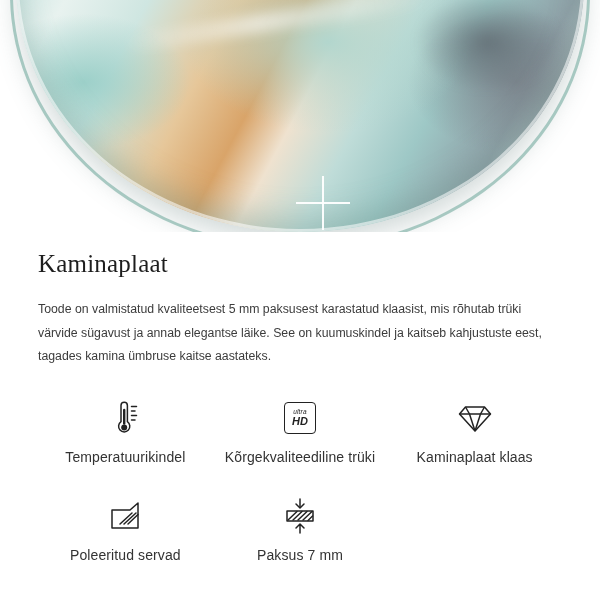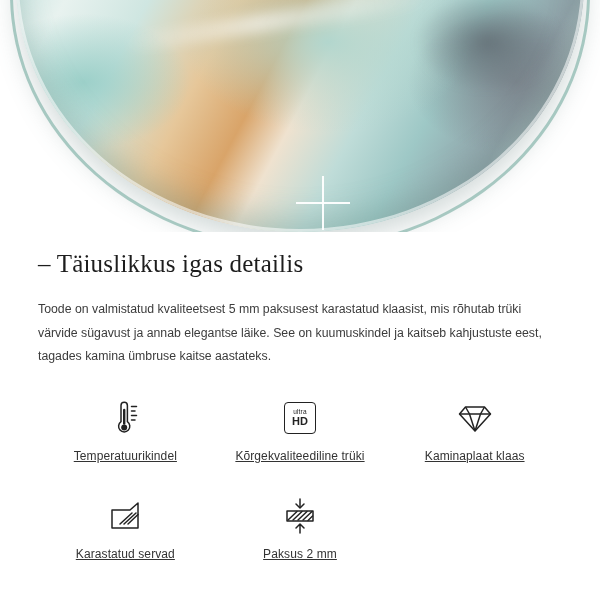--- a/index.html
+++ b/index.html
@@ -166,37 +166,37 @@
   .feature-icon {
     height: 46px;
     display: flex;
     align-items: center;
     justify-content: center;
     color: #222222;
   }
 
   .feature-label {
     margin-top: 8px;
-    font-size: 12px;
+    font-size: 14px;
     color: #333333;
     text-align: right;
     letter-spacing: 0.1px;
-    text-decoration: underline;
   }
 
   .ultrahd {
     width: 30px;
     height: 30px;
     border: 1.6px solid #222;
     border-radius: 4px;
     display: flex;
     flex-direction: column;
     align-items: center;
     justify-content: center;
     line-height: 1;
+    font-style: italic;
   }
   .ultrahd .u-top {
     font-size: 6.5px;
     letter-spacing: 0.2px;
     color: #222;
   }
   .ultrahd .u-bot {
     font-size: 11px;
     font-weight: bold;
     color: #222;
@@ -217,21 +217,21 @@
 
       <div class="rim"></div>
     </div>
     <div class="hero-edge"></div>
     <div class="hero-sparkle"></div>
   </div>
 
   <div class="content">
 
     <h1 class="headline">
-      <span class="line2">– Täiuslikkus igas detailis</span>
+      <span>Kaminaplaat</span>
     </h1>
 
     <p class="body-copy">Toode on valmistatud kvaliteetsest 5 mm paksusest karastatud klaasist, mis rõhutab trüki värvide sügavust ja annab elegantse läike. See on kuumuskindel ja kaitseb kahjustuste eest, tagades kamina ümbruse kaitse aastateks.</p>
 
     <div class="features">
 
       <div class="feature">
         <div class="feature-icon">
           <svg width="34" height="38" viewBox="0 0 34 38" fill="none" stroke="#222" stroke-width="1.5" stroke-linecap="round">
             <path d="M13 6.5a3.2 3.2 0 0 1 6.4 0v16.2a5.6 5.6 0 1 1-6.4 0z"></path>
@@ -273,36 +273,36 @@
 
       <div class="feature">
         <div class="feature-icon">
           <svg width="34" height="34" viewBox="0 0 34 34" fill="none" stroke="#222" stroke-width="1.5" stroke-linecap="round" stroke-linejoin="round">
             <path d="M4 29 L4 11 L22 11 L30 4 L30 29 Z" fill="none"></path>
             <line x1="12" y1="25" x2="24" y2="14"></line>
             <line x1="16" y1="25" x2="28" y2="14"></line>
             <line x1="20" y1="25" x2="30" y2="15.5"></line>
           </svg>
         </div>
-        <div class="feature-label">Karastatud servad</div>
+        <div class="feature-label">Poleeritud servad</div>
       </div>
 
       <div class="feature">
         <div class="feature-icon">
           <svg width="38" height="40" viewBox="0 0 38 40" fill="none" stroke="#222" stroke-width="1.5" stroke-linecap="round" stroke-linejoin="round">
             <line x1="19" y1="3" x2="19" y2="11"></line>
             <polyline points="15,8 19,12 23,8"></polyline>
             <rect x="6" y="15" width="26" height="10" fill="none"></rect>
             <line x1="7" y1="24" x2="16" y2="15.5"></line>
             <line x1="12" y1="24" x2="21" y2="15.5"></line>
             <line x1="17" y1="24" x2="26" y2="15.5"></line>
             <line x1="22" y1="24" x2="31" y2="15.5"></line>
             <line x1="27" y1="24.5" x2="31.5" y2="20"></line>
             <line x1="19" y1="37" x2="19" y2="29"></line>
             <polyline points="15,32 19,28 23,32"></polyline>
           </svg>
         </div>
-        <div class="feature-label">Paksus 2 mm</div>
+        <div class="feature-label">Paksus 7 mm</div>
       </div>
 
     </div>
   </div>
 </div>
 
 </body></html>

